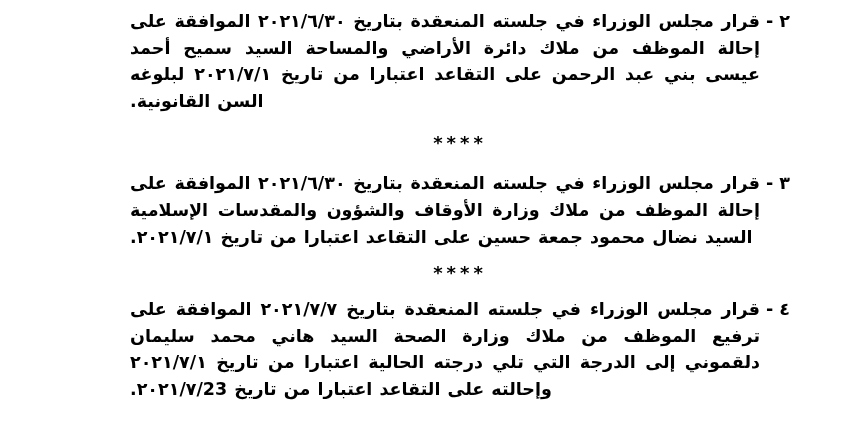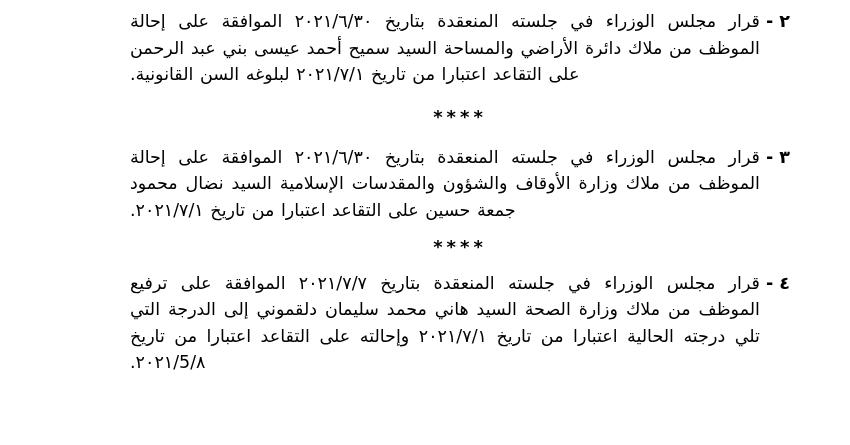--- a/index.html
+++ b/index.html
@@ -32,21 +32,21 @@
     font-size: 17.5px;
     font-weight: bold;
     line-height: 1.52;
     padding-left: 6px;
     white-space: nowrap;
     letter-spacing: 0px;
   }
   .item-body {
     flex: 1 1 auto;
     font-size: 17.5px;
-    font-weight: normal;
+    font-weight: bold;
     line-height: 1.52;
     text-align: justify;
     text-align-last: left;
     word-spacing: 1px;
   }
   .item-body.last-right {
     text-align-last: left;
   }
   .separator {
     text-align: center;
@@ -83,16 +83,16 @@
   </div>
 
   <div class="sp3"></div>
 
   <div class="separator">****</div>
 
   <div class="sp4"></div>
 
   <div class="item">
     <div class="item-number">٤ -</div>
-    <div class="item-body last-right">قرار مجلس الوزراء في جلسته المنعقدة بتاريخ ٢٠٢١/٧/٧ الموافقة على ترفيع الموظف من ملاك وزارة الصحة السيد هاني محمد سليمان دلقموني إلى الدرجة التي تلي درجته الحالية اعتبارا من تاريخ ٢٠٢١/٧/١ وإحالته على التقاعد اعتبارا من تاريخ ٢٠٢١/5/٨.</div>
+    <div class="item-body last-right">قرار مجلس الوزراء في جلسته المنعقدة بتاريخ ٢٠٢١/٧/٧ الموافقة على ترفيع الموظف من ملاك وزارة الصحة السيد هاني محمد سليمان دلقموني إلى الدرجة التي تلي درجته الحالية اعتبارا من تاريخ ٢٠٢١/٧/١ وإحالته على التقاعد اعتبارا من تاريخ ٢٠٢١/٧/23.</div>
   </div>
 
 </div>
 
 </body></html>

